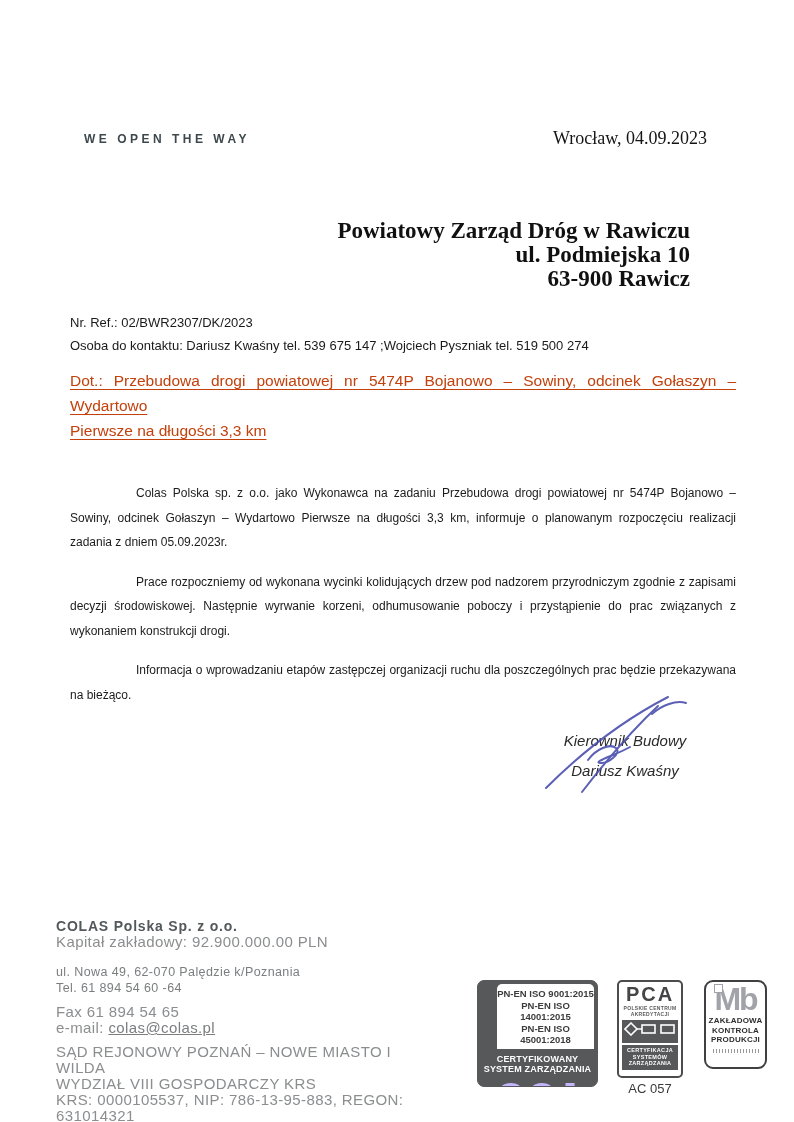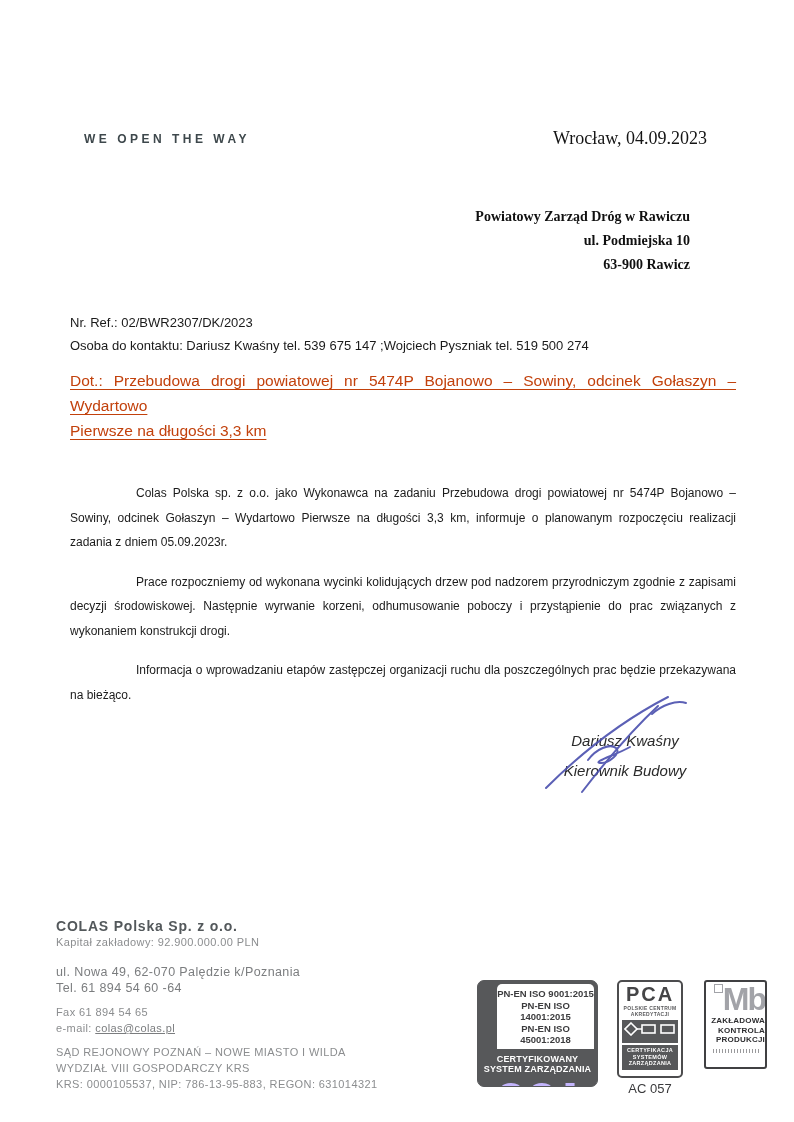--- a/index.html
+++ b/index.html
@@ -20,24 +20,24 @@
     position:absolute; left:84px; top:132px;
     font-size:12px; font-weight:bold; letter-spacing:3.5px;
     color:#3e484c;
   }
   .date-line {
     position:absolute; top:128px; right:87px;
     font-family:"Liberation Serif", serif;
     font-size:18px; color:#141414;
   }
   .recipient {
-    position:absolute; top:205px; right:104px;
+    position:absolute; top:219px; right:104px;
     text-align:right;
     font-family:"Liberation Serif", serif;
-    font-weight:bold; font-size:14px; line-height:24px;
+    font-weight:bold; font-size:23px; line-height:24px;
     color:#101010;
   }
 
   
   .ref-block {
     position:absolute; left:70px; top:311px; width:670px;
     font-size:13px; line-height:23px; color:#1a1a1a;
   }
   .subject {
     position:absolute; left:70px; top:368px; width:666px;
@@ -61,21 +61,21 @@
     text-align:center; line-height:30px;
   }
   .sig-scribble { position:absolute; left:530px; top:694px; width:180px; height:104px; pointer-events:none; }
 
   
   .footer-left {
     position:absolute; left:56px; top:918px; width:350px;
     color:#7b7d7f; font-size:12.5px; letter-spacing:0.4px; line-height:16px;
   }
   .footer-left .company { color:#53585b; font-weight:bold; font-size:14px; letter-spacing:0.8px; }
-  .footer-left .small  { font-size:11px; color:#8b8d8f; }
+  .footer-left .small  { font-size:15px; color:#8b8d8f; }
   .footer-left .gap    { height:14px; }
   .footer-left .gap-sm { height:8px; }
   .footer-left a { color:#7b7d7f; }
 
   
   .cert-strip { position:absolute; left:477px; top:980px; width:300px; height:130px; }
 
   .ccj-box {
     position:absolute; left:0; top:0; width:121px; height:107px;
     background:#57585a; border-radius:7px; border:1px solid #57585a;
@@ -95,22 +95,22 @@
     text-align:center; overflow:hidden;
   }
   .pca-acronym { font-size:20px; font-weight:bold; letter-spacing:2px; color:#454547; line-height:22px; margin-top:1px; }
   .pca-sub { font-size:5px; font-weight:bold; color:#5a5a5c; line-height:6px; letter-spacing:0.3px; }
   .pca-dark { margin:3px 3px 0 3px; background:#57585a; padding:2px 0 3px 0; }
   .pca-caption { color:#ffffff; font-weight:bold; font-size:5.5px; line-height:6.5px; letter-spacing:0.3px; }
   .pca-number { position:absolute; left:140px; top:101px; width:66px; text-align:center; font-size:13px; color:#3a3a3c; }
 
   .zkp-box {
     position:absolute; left:227px; top:0; width:63px; height:89px;
-    background:#ffffff; border:2.5px solid #404042; border-radius:3px;
-    text-align:right; overflow:hidden;
+    background:#ffffff; border:2.5px solid #404042; border-radius:9px;
+    text-align:center; overflow:hidden;
   }
   .zkp-monogram { position:relative; font-weight:bold; font-size:32px; line-height:30px; color:#a2a3a8; letter-spacing:-2px; margin-top:2px; }
   .zkp-square { position:absolute; left:8px; top:0px; width:9px; height:9px; border:1px solid #a2a3a8; background:#ffffff; }
   .zkp-label { font-size:8px; font-weight:bold; color:#2e2e30; line-height:9.5px; letter-spacing:0.2px; margin-top:2px; }
   .zkp-hatch {
     margin:4px auto 0 auto; width:46px; height:4px;
     background:repeating-linear-gradient(90deg,#9a9a9c 0 1px, transparent 1px 3px);
   }
 </style>
 </head>
@@ -138,22 +138,22 @@
     <div class="line2">Pierwsze na długości 3,3 km</div>
   </div>
 
   <div class="body-text">
     <p>Colas Polska sp. z o.o. jako Wykonawca na zadaniu Przebudowa drogi powiatowej nr 5474P Bojanowo – Sowiny, odcinek Gołaszyn – Wydartowo Pierwsze na długości 3,3 km, informuje o planowanym rozpoczęciu realizacji zadania z dniem 05.09.2023r.</p>
     <p>Prace rozpoczniemy od wykonana wycinki kolidujących drzew pod nadzorem przyrodniczym zgodnie z zapisami decyzji środowiskowej. Następnie wyrwanie korzeni, odhumusowanie poboczy i przystąpienie do prac związanych z wykonaniem konstrukcji drogi.</p>
     <p>Informacja o wprowadzaniu etapów zastępczej organizacji ruchu dla poszczególnych prac będzie przekazywana na bieżąco.</p>
   </div>
 
   <div class="sig-block">
+    <div>Kierownik Budowy</div>
     <div>Dariusz Kwaśny</div>
-    <div>Kierownik Budowy</div>
   </div>
   <svg class="sig-scribble" viewBox="0 0 180 104">
     <g fill="none" stroke="#4a4fae" stroke-width="2" stroke-linecap="round" opacity="0.9">
       <path d="M16,94 C40,70 82,32 138,3"></path>
       <path d="M52,98 C72,72 96,42 128,12"></path>
       <path d="M58,66 C66,55 80,49 86,54 C92,59 78,70 70,69 C62,68 86,61 100,53"></path>
       <path d="M122,20 C132,11 146,6 156,9"></path>
     </g>
   </svg>
 

